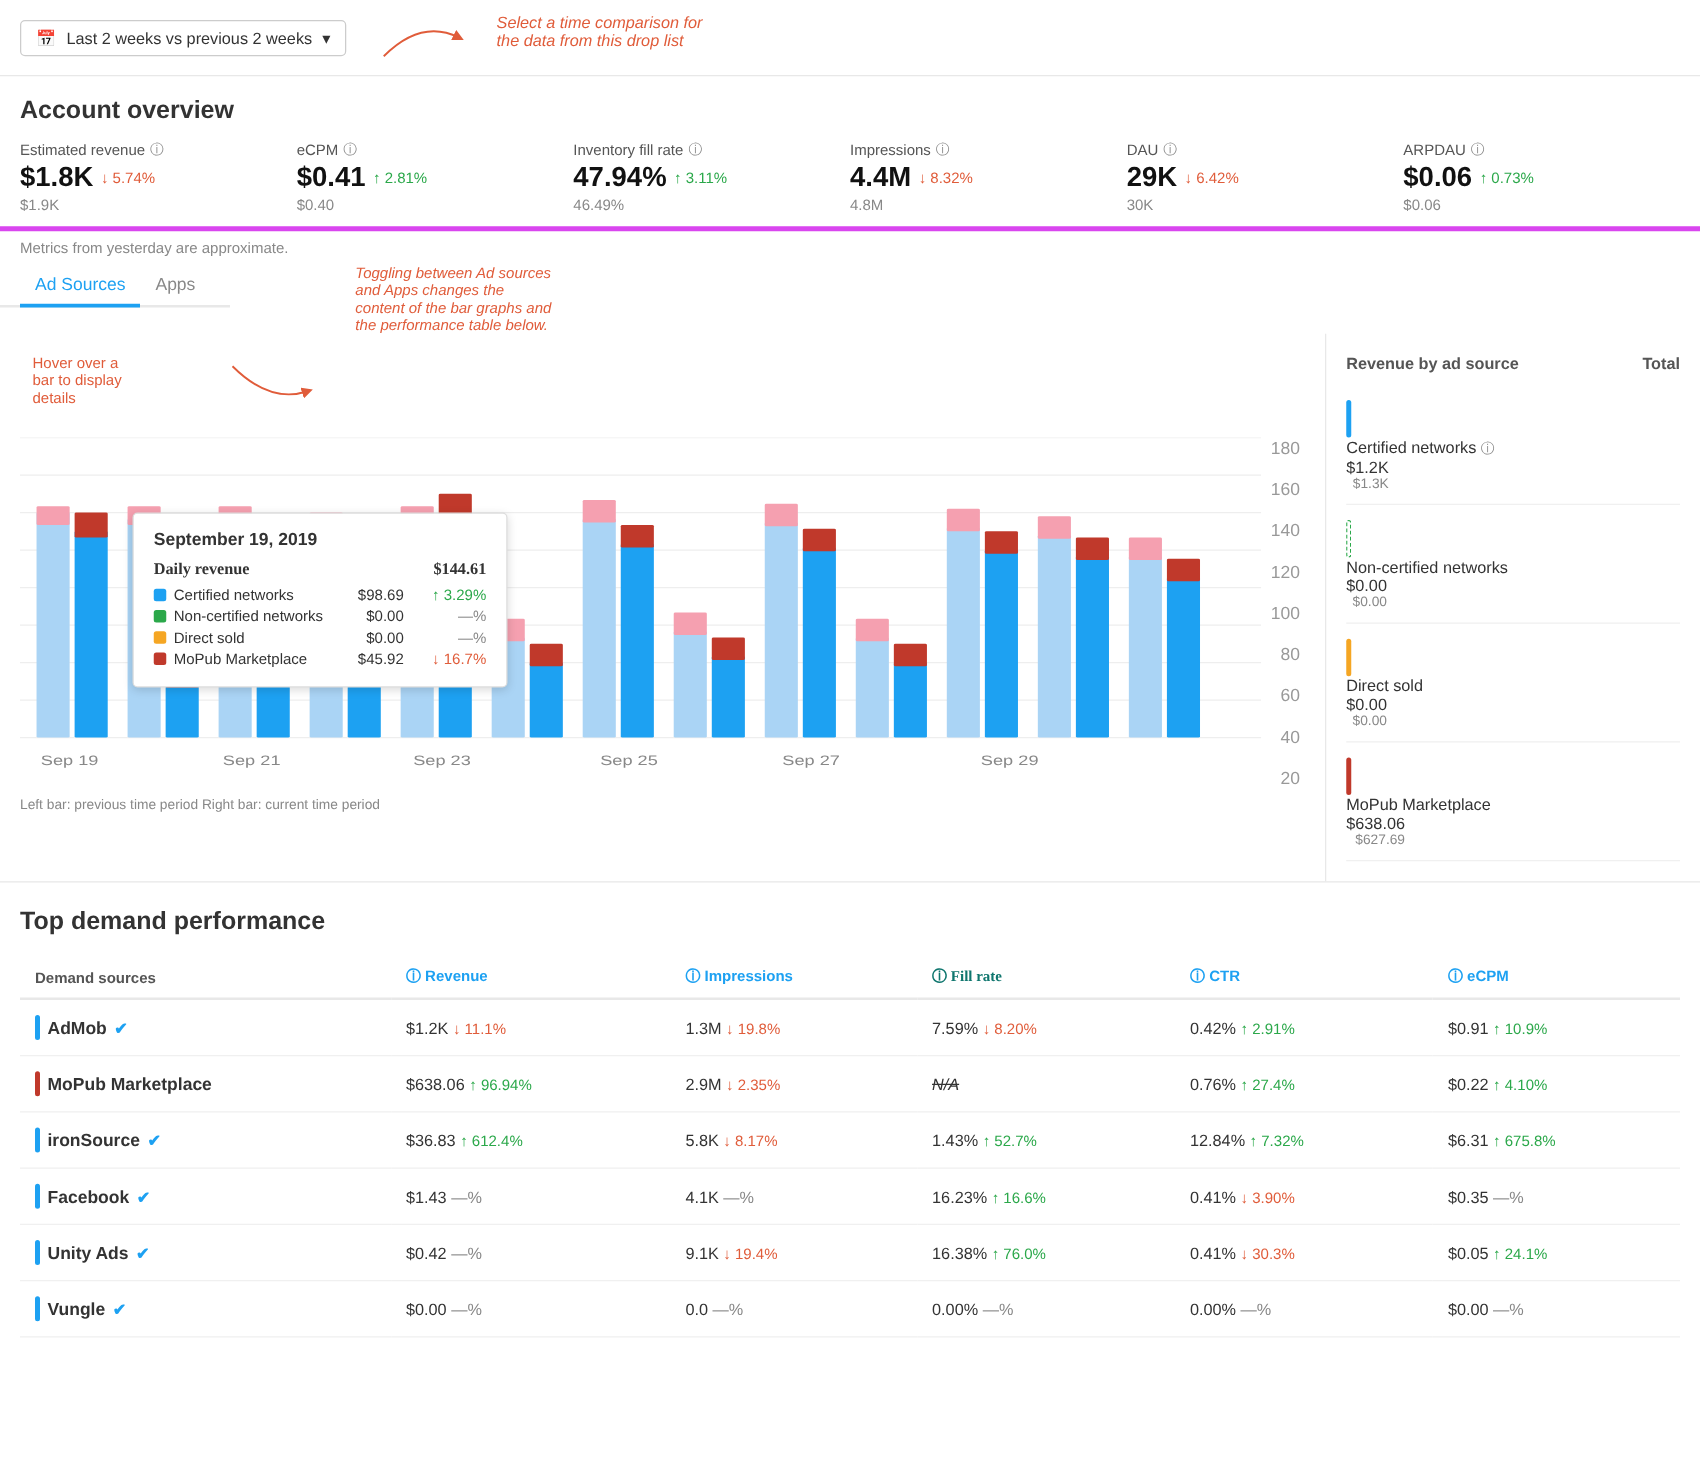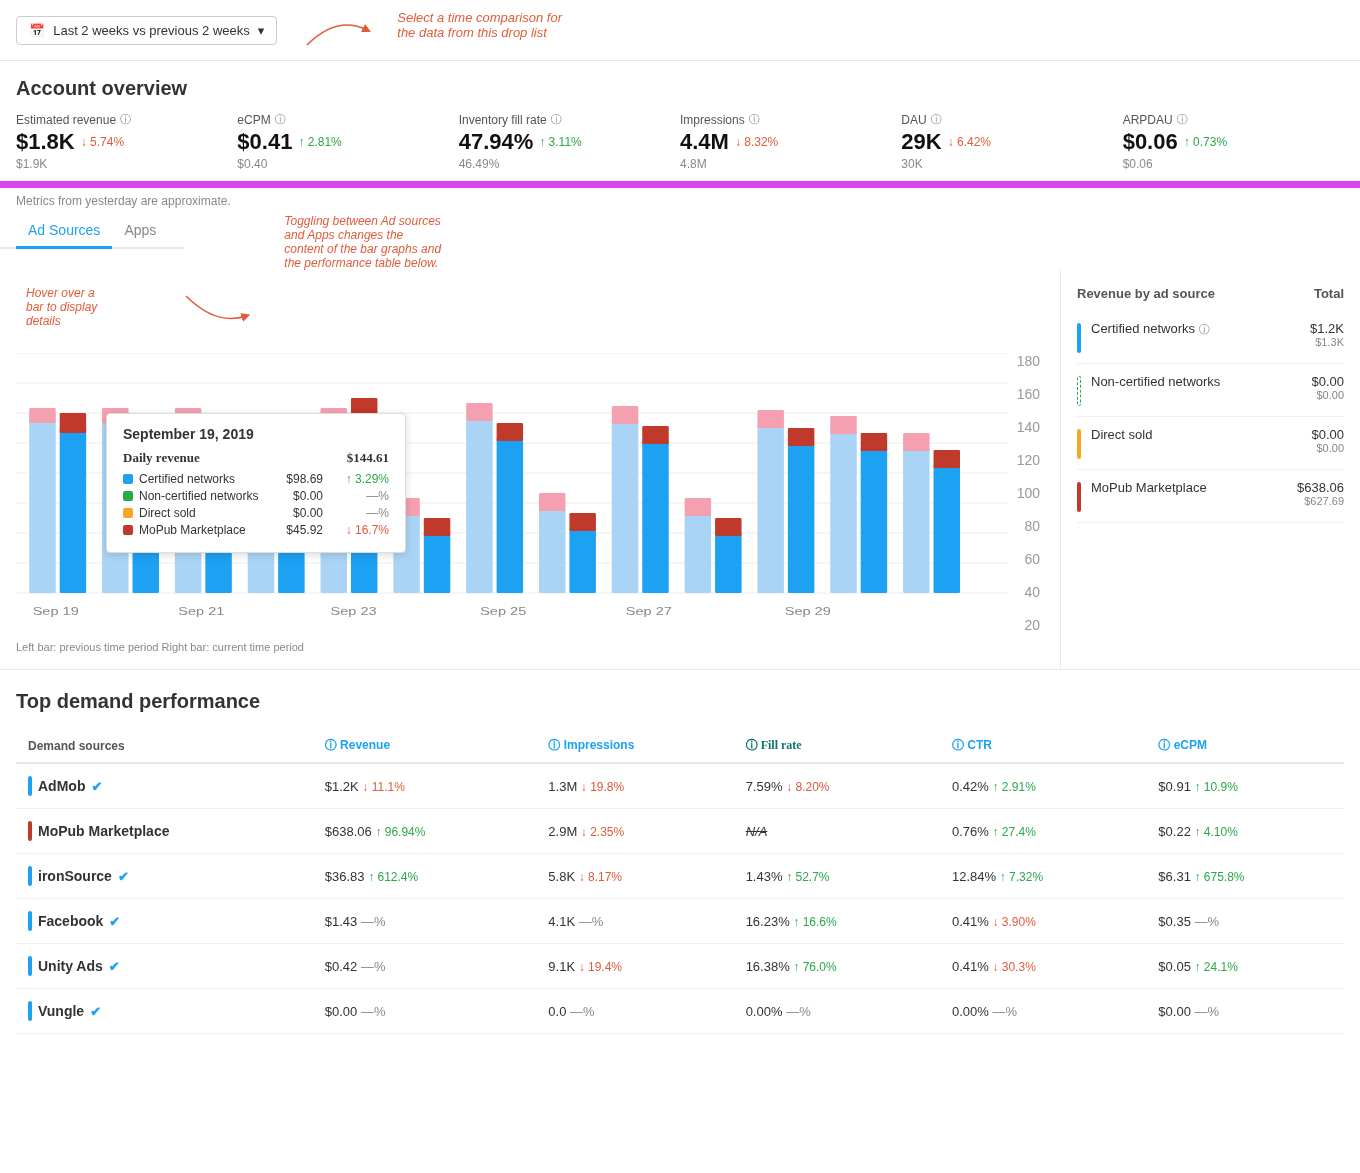--- a/index.html
+++ b/index.html
@@ -2,21 +2,21 @@
 <html><head>
   <meta charset="utf-8">
   <style>
     * { box-sizing: border-box; margin: 0; padding: 0; }
     body { font-family: -apple-system, BlinkMacSystemFont, 'Segoe UI', Arial, sans-serif; font-size: 13px; color: #333; background: #fff; }
 
     .top-bar { padding: 10px 16px; border-bottom: 1px solid #e8e8e8; display: flex; align-items: center; gap: 20px; }
     .date-picker { border: 1px solid #ccc; border-radius: 4px; padding: 6px 12px; display: flex; align-items: center; gap: 8px; cursor: pointer; font-size: 13px; color: #333; background: #fff; }
     .annotation-red { color: #e05c3a; font-style: italic; font-size: 13px; margin-left: 20px; }
 
-    .account-overview { padding: 16px 16px 10px; border-bottom: 7px solid #d946ef; }
+    .account-overview { padding: 16px 16px 10px; border-bottom: 4px solid #d946ef; }
     .account-overview h2 { font-size: 20px; font-weight: 700; margin-bottom: 12px; }
     .metrics-row { display: flex; gap: 0; }
     .metric-item { flex: 1; padding-right: 20px; }
     .metric-label { font-size: 12px; color: #555; display: flex; align-items: center; gap: 4px; margin-bottom: 2px; }
     .metric-value { font-size: 22px; font-weight: 700; color: #111; display: flex; align-items: center; gap: 6px; }
     .metric-prev { font-size: 12px; color: #888; margin-top: 2px; }
     .change-down { color: #e05c3a; font-size: 12px; font-weight: 500; }
     .change-up { color: #2ba84a; font-size: 12px; font-weight: 500; }
     .info-icon { color: #888; font-size: 11px; cursor: help; }
 
@@ -39,21 +39,21 @@
     .tooltip-date { font-size: 14px; font-weight: 700; margin-bottom: 8px; }
     .tooltip-daily { display: flex; justify-content: space-between; font-weight: 700; margin-bottom: 6px; font-size: 13px; font-family: Liberation Serif, serif; }
     .tooltip-row { display: flex; align-items: center; gap: 6px; margin-bottom: 3px; font-size: 12px; }
     .tooltip-dot { width: 10px; height: 10px; border-radius: 2px; flex-shrink: 0; }
     .tooltip-label { flex: 1; }
     .tooltip-amount { width: 55px; text-align: right; }
     .tooltip-change { width: 60px; text-align: right; }
 
     
     .rev-header { display: flex; justify-content: space-between; font-size: 13px; font-weight: 600; color: #555; margin-bottom: 10px; }
-    .rev-row { display: flex; align-items: flex-start; padding: 10px 0; border-bottom: 1px solid #f0f0f0; }
+    .rev-row { display: flex; align-items: flex-start; padding: 10px 0; border-bottom: 1px solid #f0f0f0; flex-direction: column; }
     .rev-color-bar { width: 4px; height: 30px; border-radius: 2px; margin-right: 10px; flex-shrink: 0; margin-top: 2px; }
     .rev-name { flex: 1; font-size: 13px; }
     .rev-amount { text-align: right; font-size: 13px; }
     .rev-prev { font-size: 11px; color: #888; }
 
     
     .bottom-section { padding: 20px 16px; border-top: 1px solid #e8e8e8; }
     .bottom-section h2 { font-size: 20px; font-weight: 700; margin-bottom: 16px; }
     .perf-table { width: 100%; border-collapse: collapse; }
     .perf-table th { text-align: left; font-size: 12px; color: #1da1f2; font-weight: 600; padding: 8px 12px; border-bottom: 2px solid #e8e8e8; }
@@ -150,21 +150,21 @@
   </div>
   <div style="color:#e05c3a; font-style:italic; font-size:12px; margin-top:6px; margin-left:80px;">
     Toggling between Ad sources<br>and Apps changes the<br>content of the bar graphs and<br>the performance table below.
   </div>
 </div>
 
 <div class="main-content">
   <div class="chart-area">
     
     <div style="position:relative; display:inline-block; margin-bottom:4px;">
-      <div style="color:#e05c3a; font-style:italic; font-size:12px; position:absolute; left:10px; top:0; width:150px; z-index:5;">
+      <div style="color:#e05c3a; font-size:12px; position:absolute; left:10px; top:0; width:150px; z-index:5;">
         Hover over a<br>bar to display<br>details
       </div>
       <svg width="80" height="50" viewBox="0 0 80 50" style="margin-left:160px;">
         <path d="M10 10 Q 40 40 70 30" stroke="#e05c3a" stroke-width="1.5" fill="none" marker-end="url(#arr2)"></path>
         <defs>
             <marker id="arr2" markerWidth="6" markerHeight="6" refX="3" refY="3" orient="auto">
               <path d="M0,0 L6,3 L0,6 Z" fill="#e05c3a"></path>
             </marker>
           </defs>
       </svg>

